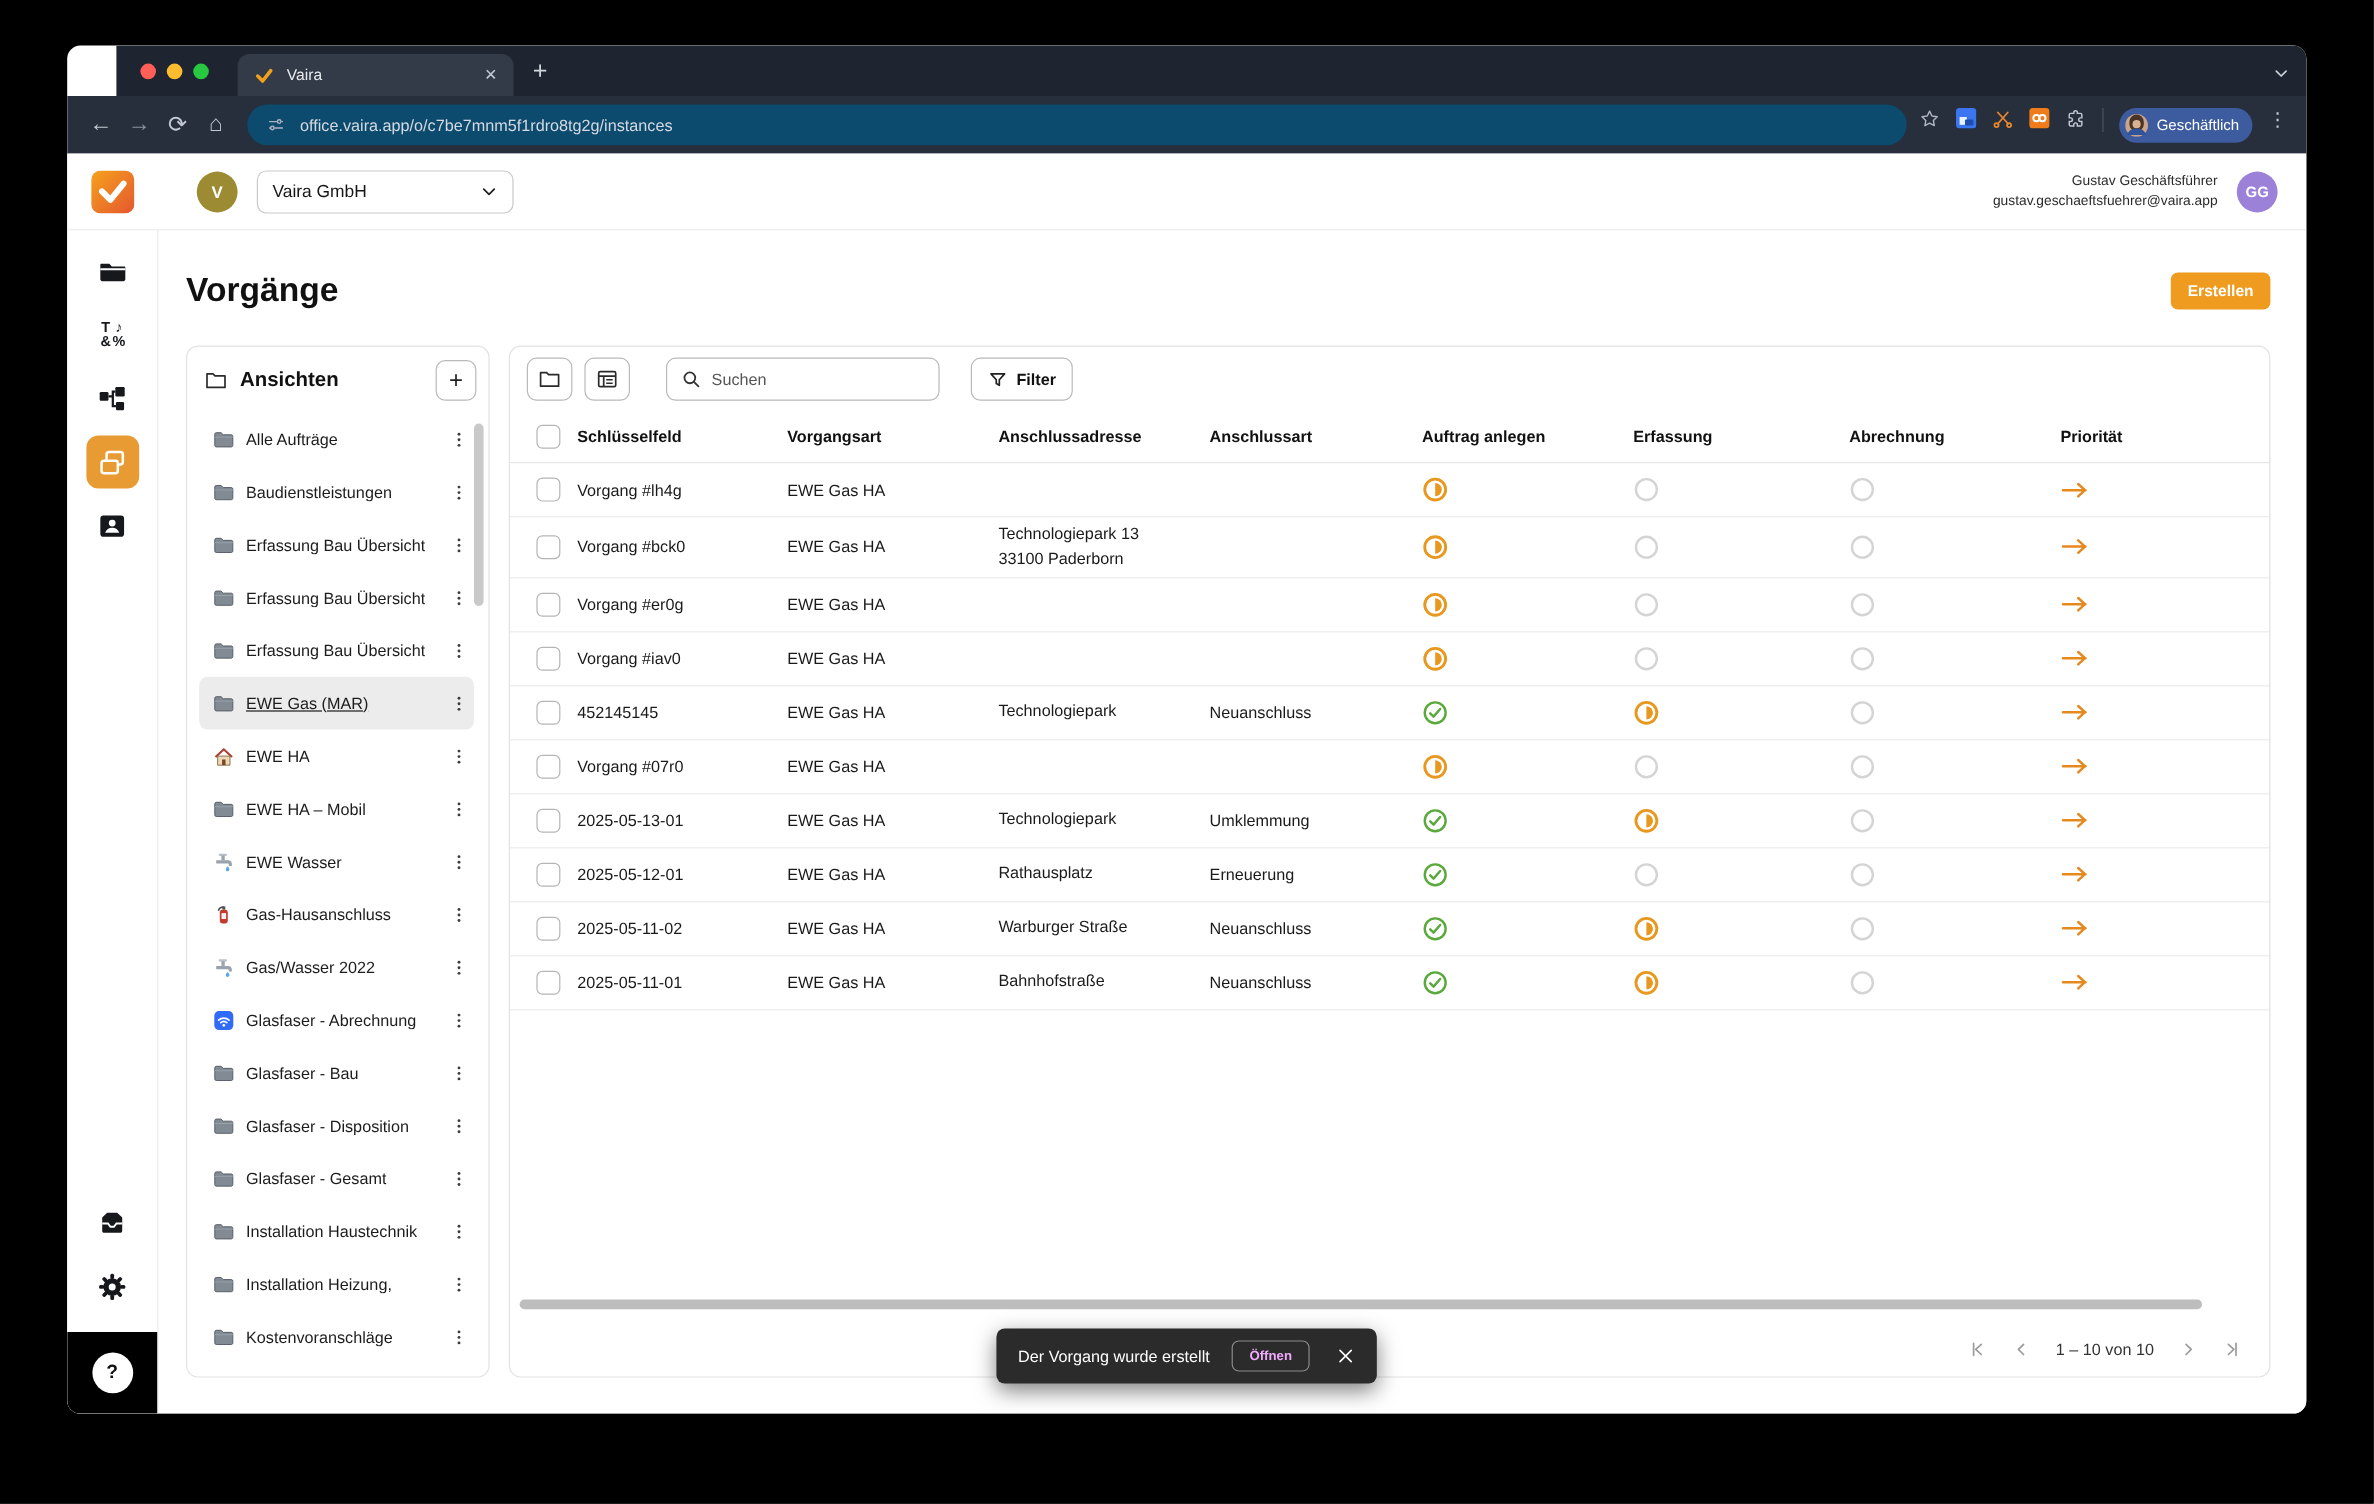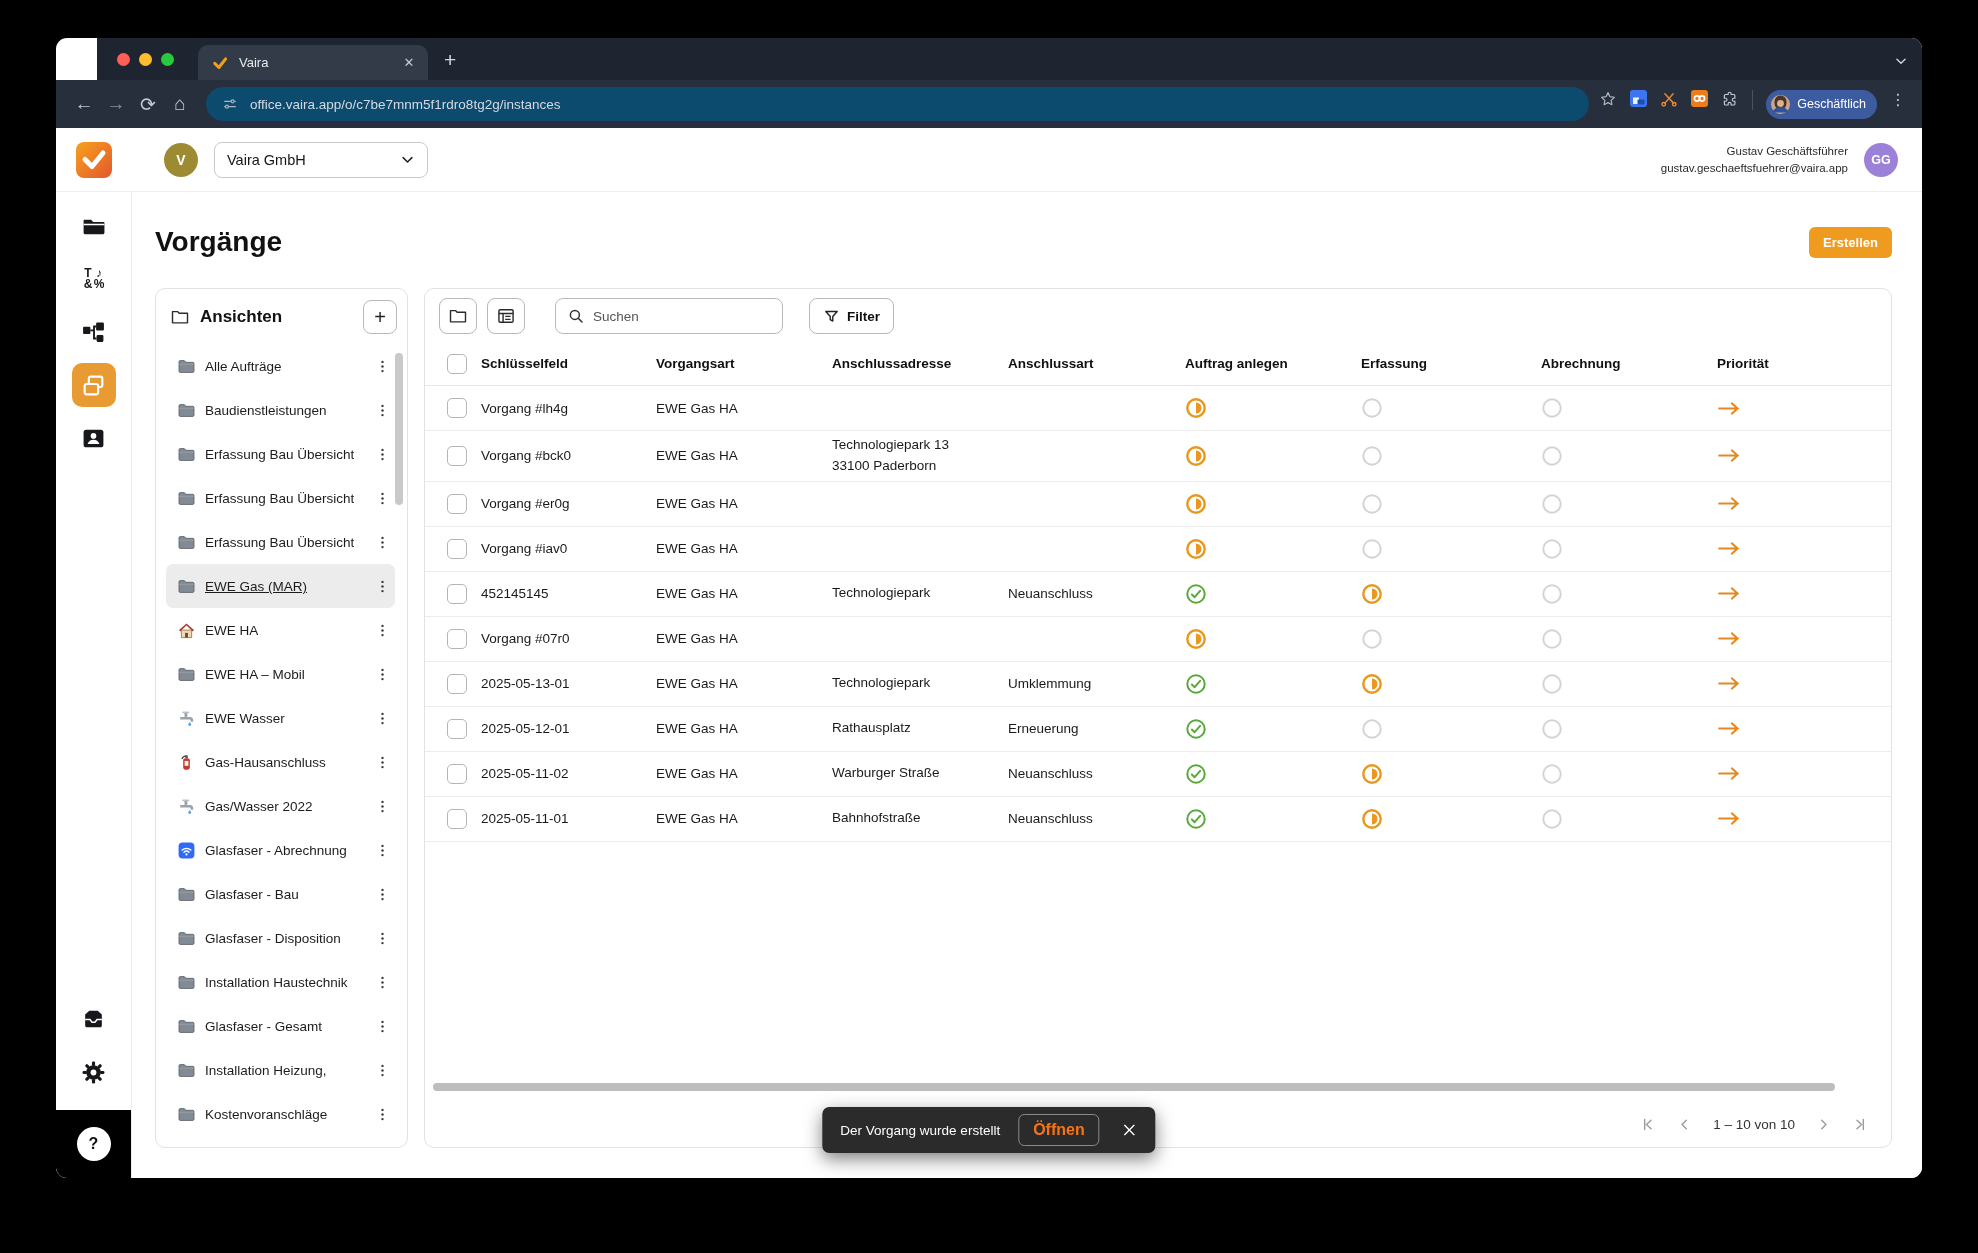--- a/index.html
+++ b/index.html
@@ -85,21 +85,21 @@
   .cb { width:20px; height:20px; border:1.5px solid #b5b5b5; border-radius:5px; margin-left:14px; background:#fff; display:block; }
   .cell.status svg, .cell.prio svg { display:block; }
 
   .hscroll { position:absolute; left:8px; right:56px; bottom:56px; height:8px; background:#bdbdbd; border-radius:4px; }
   .pager { position:absolute; right:22px; bottom:14px; display:flex; align-items:center; gap:20px; }
   .pager .pg-label { color:#333; font-size:13.5px; }
   .pg-btn { display:flex; }
 
   
   .toast { position:absolute; left:989px; top:1107px; transform:translateX(-50%); background:#2b2b2b; border-radius:7px; height:46px; display:flex; align-items:center; gap:18px; padding:0 14px 0 18px; color:#fff; font-size:13.5px; box-shadow:0 6px 18px rgba(0,0,0,.5); }
-  .toast-btn { border:1px solid #8a8a8a; border-radius:6px; color:#f97316; font-weight:700; font-size:16px; padding:6px 14px; background:transparent; font-family:inherit; }
+  .toast-btn { border:1px solid #8a8a8a; border-radius:6px; color:#f0abfc; font-weight:700; font-size:11px; padding:6px 14px; background:transparent; font-family:inherit; }
   .toast-close { display:flex; padding:4px; }
 </style>
 </head>
 <body>
 
 <div class="stage">
   <div class="window">
 
     <div class="tabbar">
       <div class="lights">
@@ -540,37 +540,37 @@
                       </svg>
                     </span>
   </div>
                   <div class="view-item">
     <span class="view-icon">
                       <svg viewBox="0 0 24 24" width="19" height="19">
                         <path d="M2.5 6c0-.8.7-1.5 1.5-1.5h5.2l2.2 2.2H20c.8 0 1.5.7 1.5 1.5v9.8c0 .8-.7 1.5-1.5 1.5H4c-.8 0-1.5-.7-1.5-1.5z" fill="#828a93" stroke="#565d66"></path>
                         <path d="M2.5 9.2h19" stroke="#9aa2ab"></path>
                       </svg>
                     </span>
+    <span class="view-label">Glasfaser - Gesamt</span>
+    <span class="view-kebab">
+                      <svg viewBox="0 0 24 24" width="17" height="17" fill="#3c3c3c">
+                        <circle cx="12" cy="5.5" r="1.7"></circle>
+                        <circle cx="12" cy="12" r="1.7"></circle>
+                        <circle cx="12" cy="18.5" r="1.7"></circle>
+                      </svg>
+                    </span>
+  </div>
+                  <div class="view-item">
+    <span class="view-icon">
+                      <svg viewBox="0 0 24 24" width="19" height="19">
+                        <path d="M2.5 6c0-.8.7-1.5 1.5-1.5h5.2l2.2 2.2H20c.8 0 1.5.7 1.5 1.5v9.8c0 .8-.7 1.5-1.5 1.5H4c-.8 0-1.5-.7-1.5-1.5z" fill="#828a93" stroke="#565d66"></path>
+                        <path d="M2.5 9.2h19" stroke="#9aa2ab"></path>
+                      </svg>
+                    </span>
     <span class="view-label">Installation Haustechnik</span>
-    <span class="view-kebab">
-                      <svg viewBox="0 0 24 24" width="17" height="17" fill="#3c3c3c">
-                        <circle cx="12" cy="5.5" r="1.7"></circle>
-                        <circle cx="12" cy="12" r="1.7"></circle>
-                        <circle cx="12" cy="18.5" r="1.7"></circle>
-                      </svg>
-                    </span>
-  </div>
-                  <div class="view-item">
-    <span class="view-icon">
-                      <svg viewBox="0 0 24 24" width="19" height="19">
-                        <path d="M2.5 6c0-.8.7-1.5 1.5-1.5h5.2l2.2 2.2H20c.8 0 1.5.7 1.5 1.5v9.8c0 .8-.7 1.5-1.5 1.5H4c-.8 0-1.5-.7-1.5-1.5z" fill="#828a93" stroke="#565d66"></path>
-                        <path d="M2.5 9.2h19" stroke="#9aa2ab"></path>
-                      </svg>
-                    </span>
-    <span class="view-label">Glasfaser - Gesamt</span>
     <span class="view-kebab">
                       <svg viewBox="0 0 24 24" width="17" height="17" fill="#3c3c3c">
                         <circle cx="12" cy="5.5" r="1.7"></circle>
                         <circle cx="12" cy="12" r="1.7"></circle>
                         <circle cx="12" cy="18.5" r="1.7"></circle>
                       </svg>
                     </span>
   </div>
                   <div class="view-item">
     <span class="view-icon">

